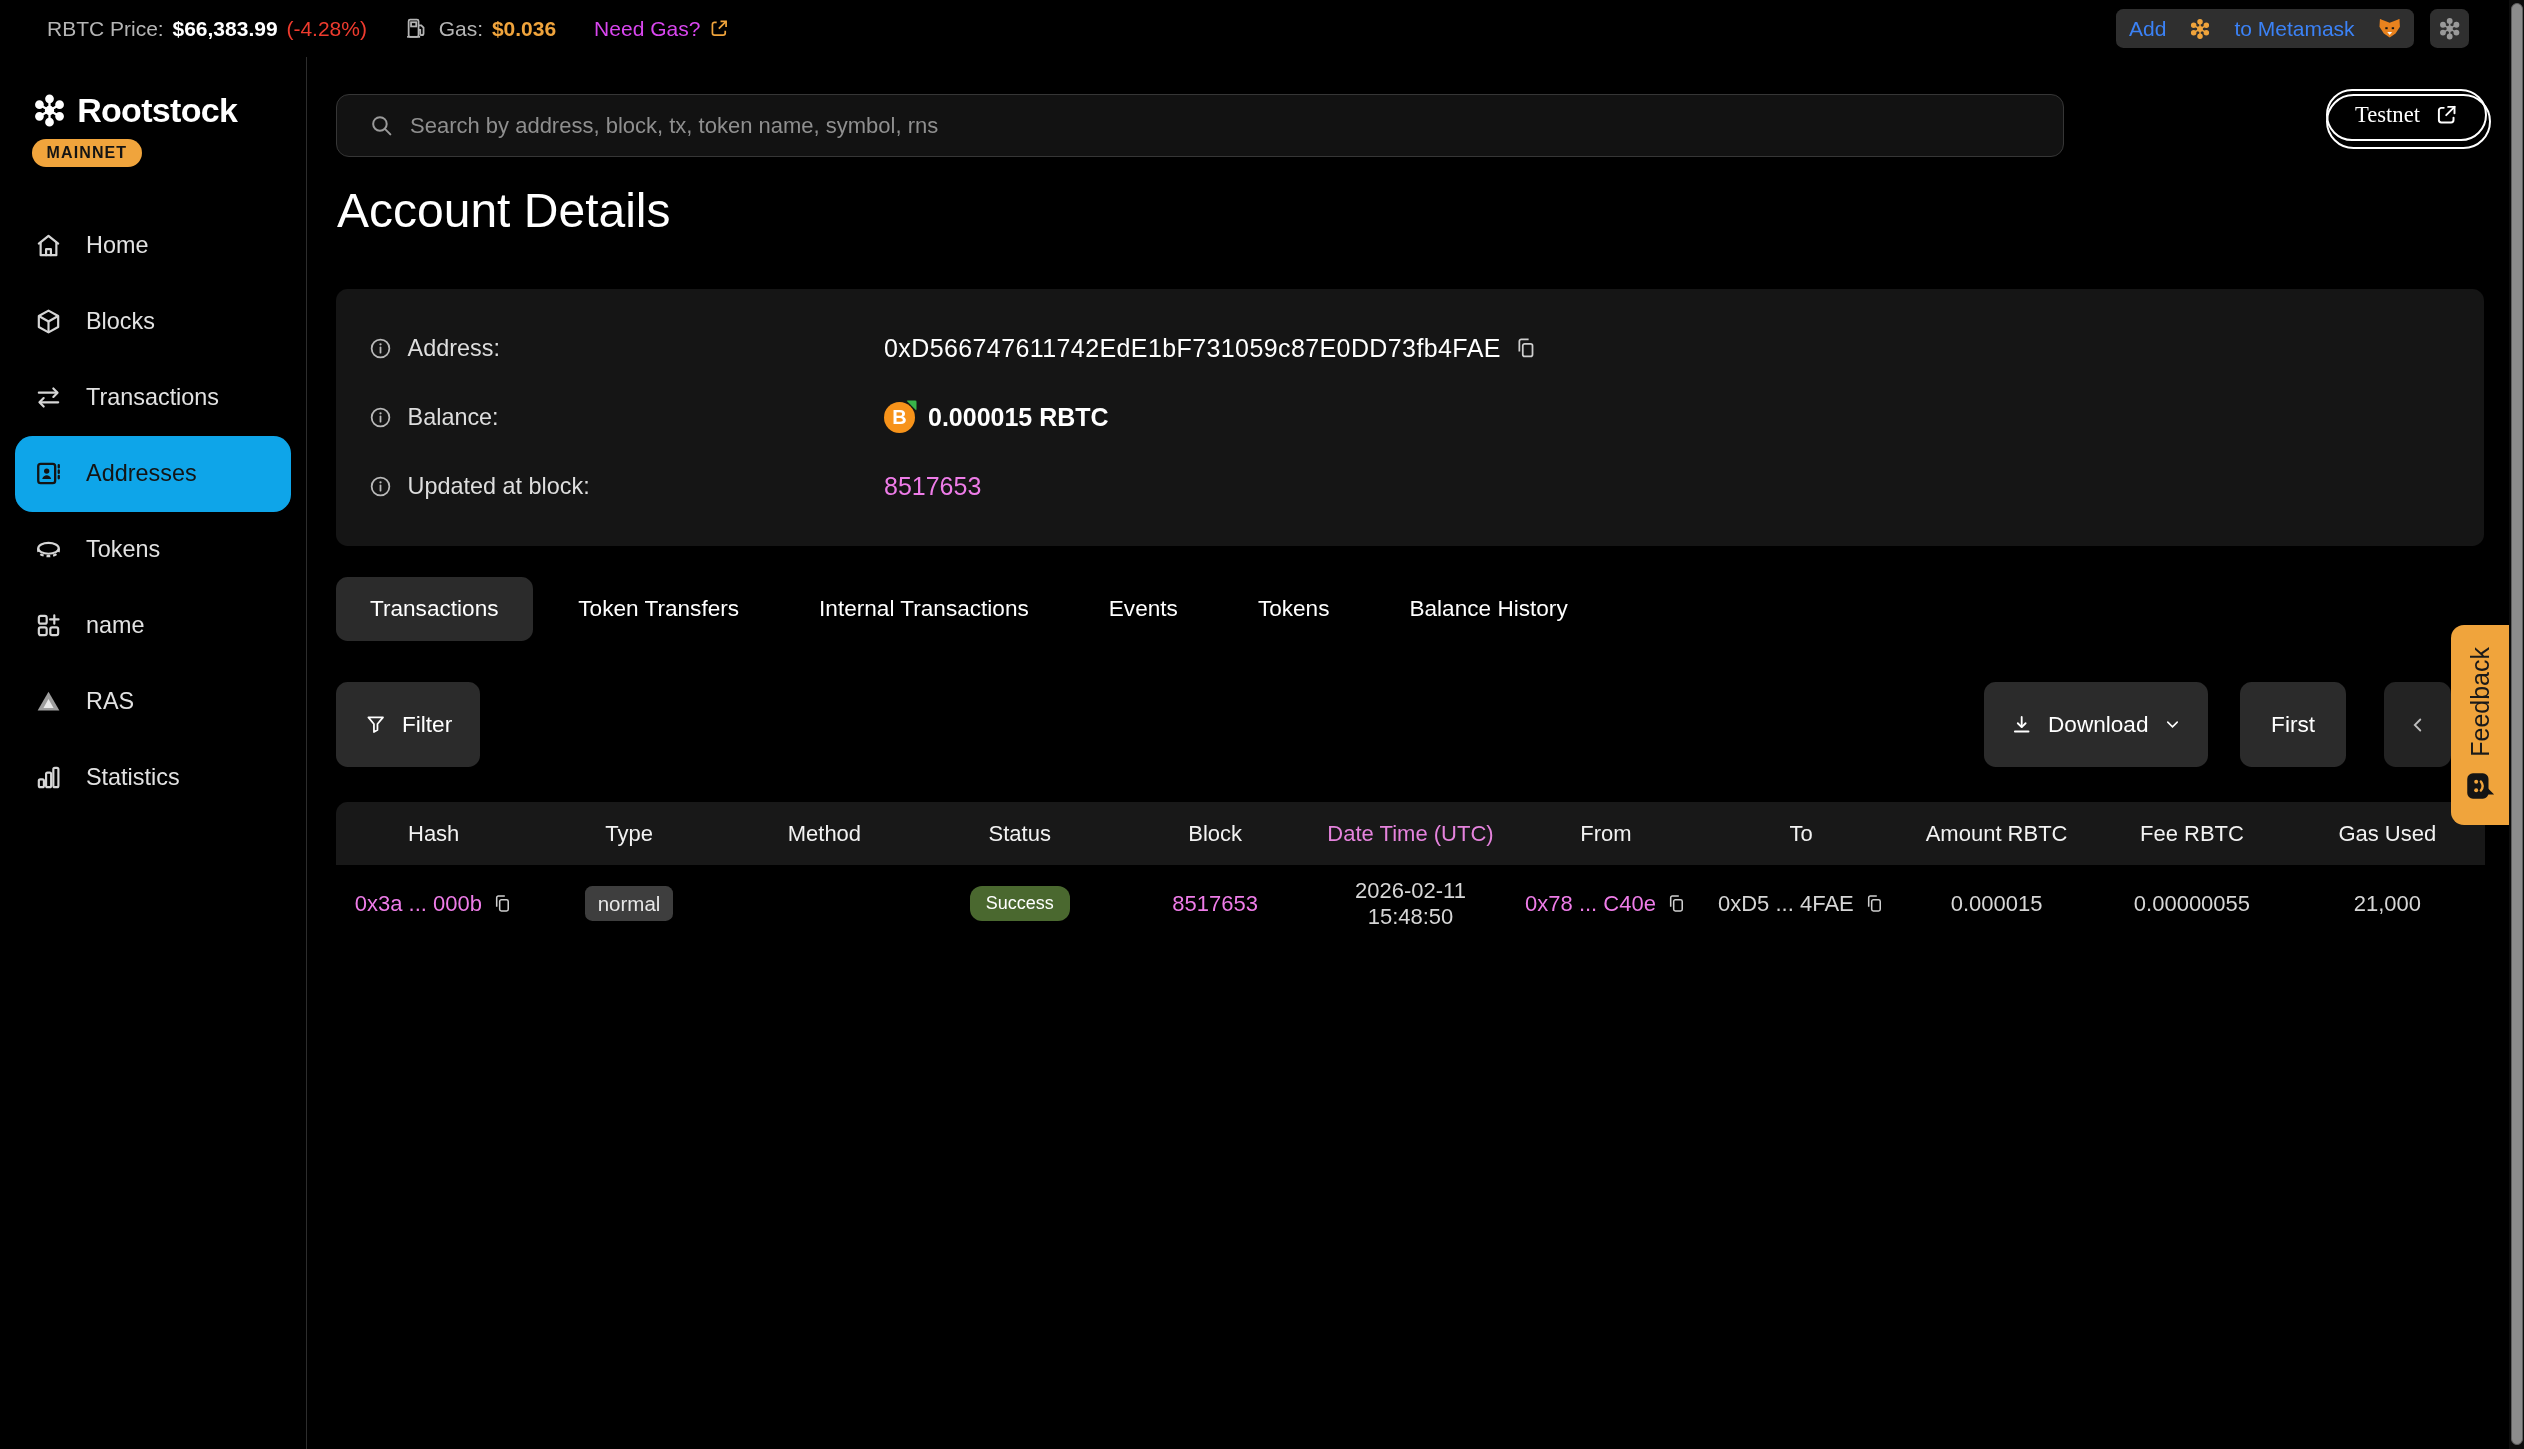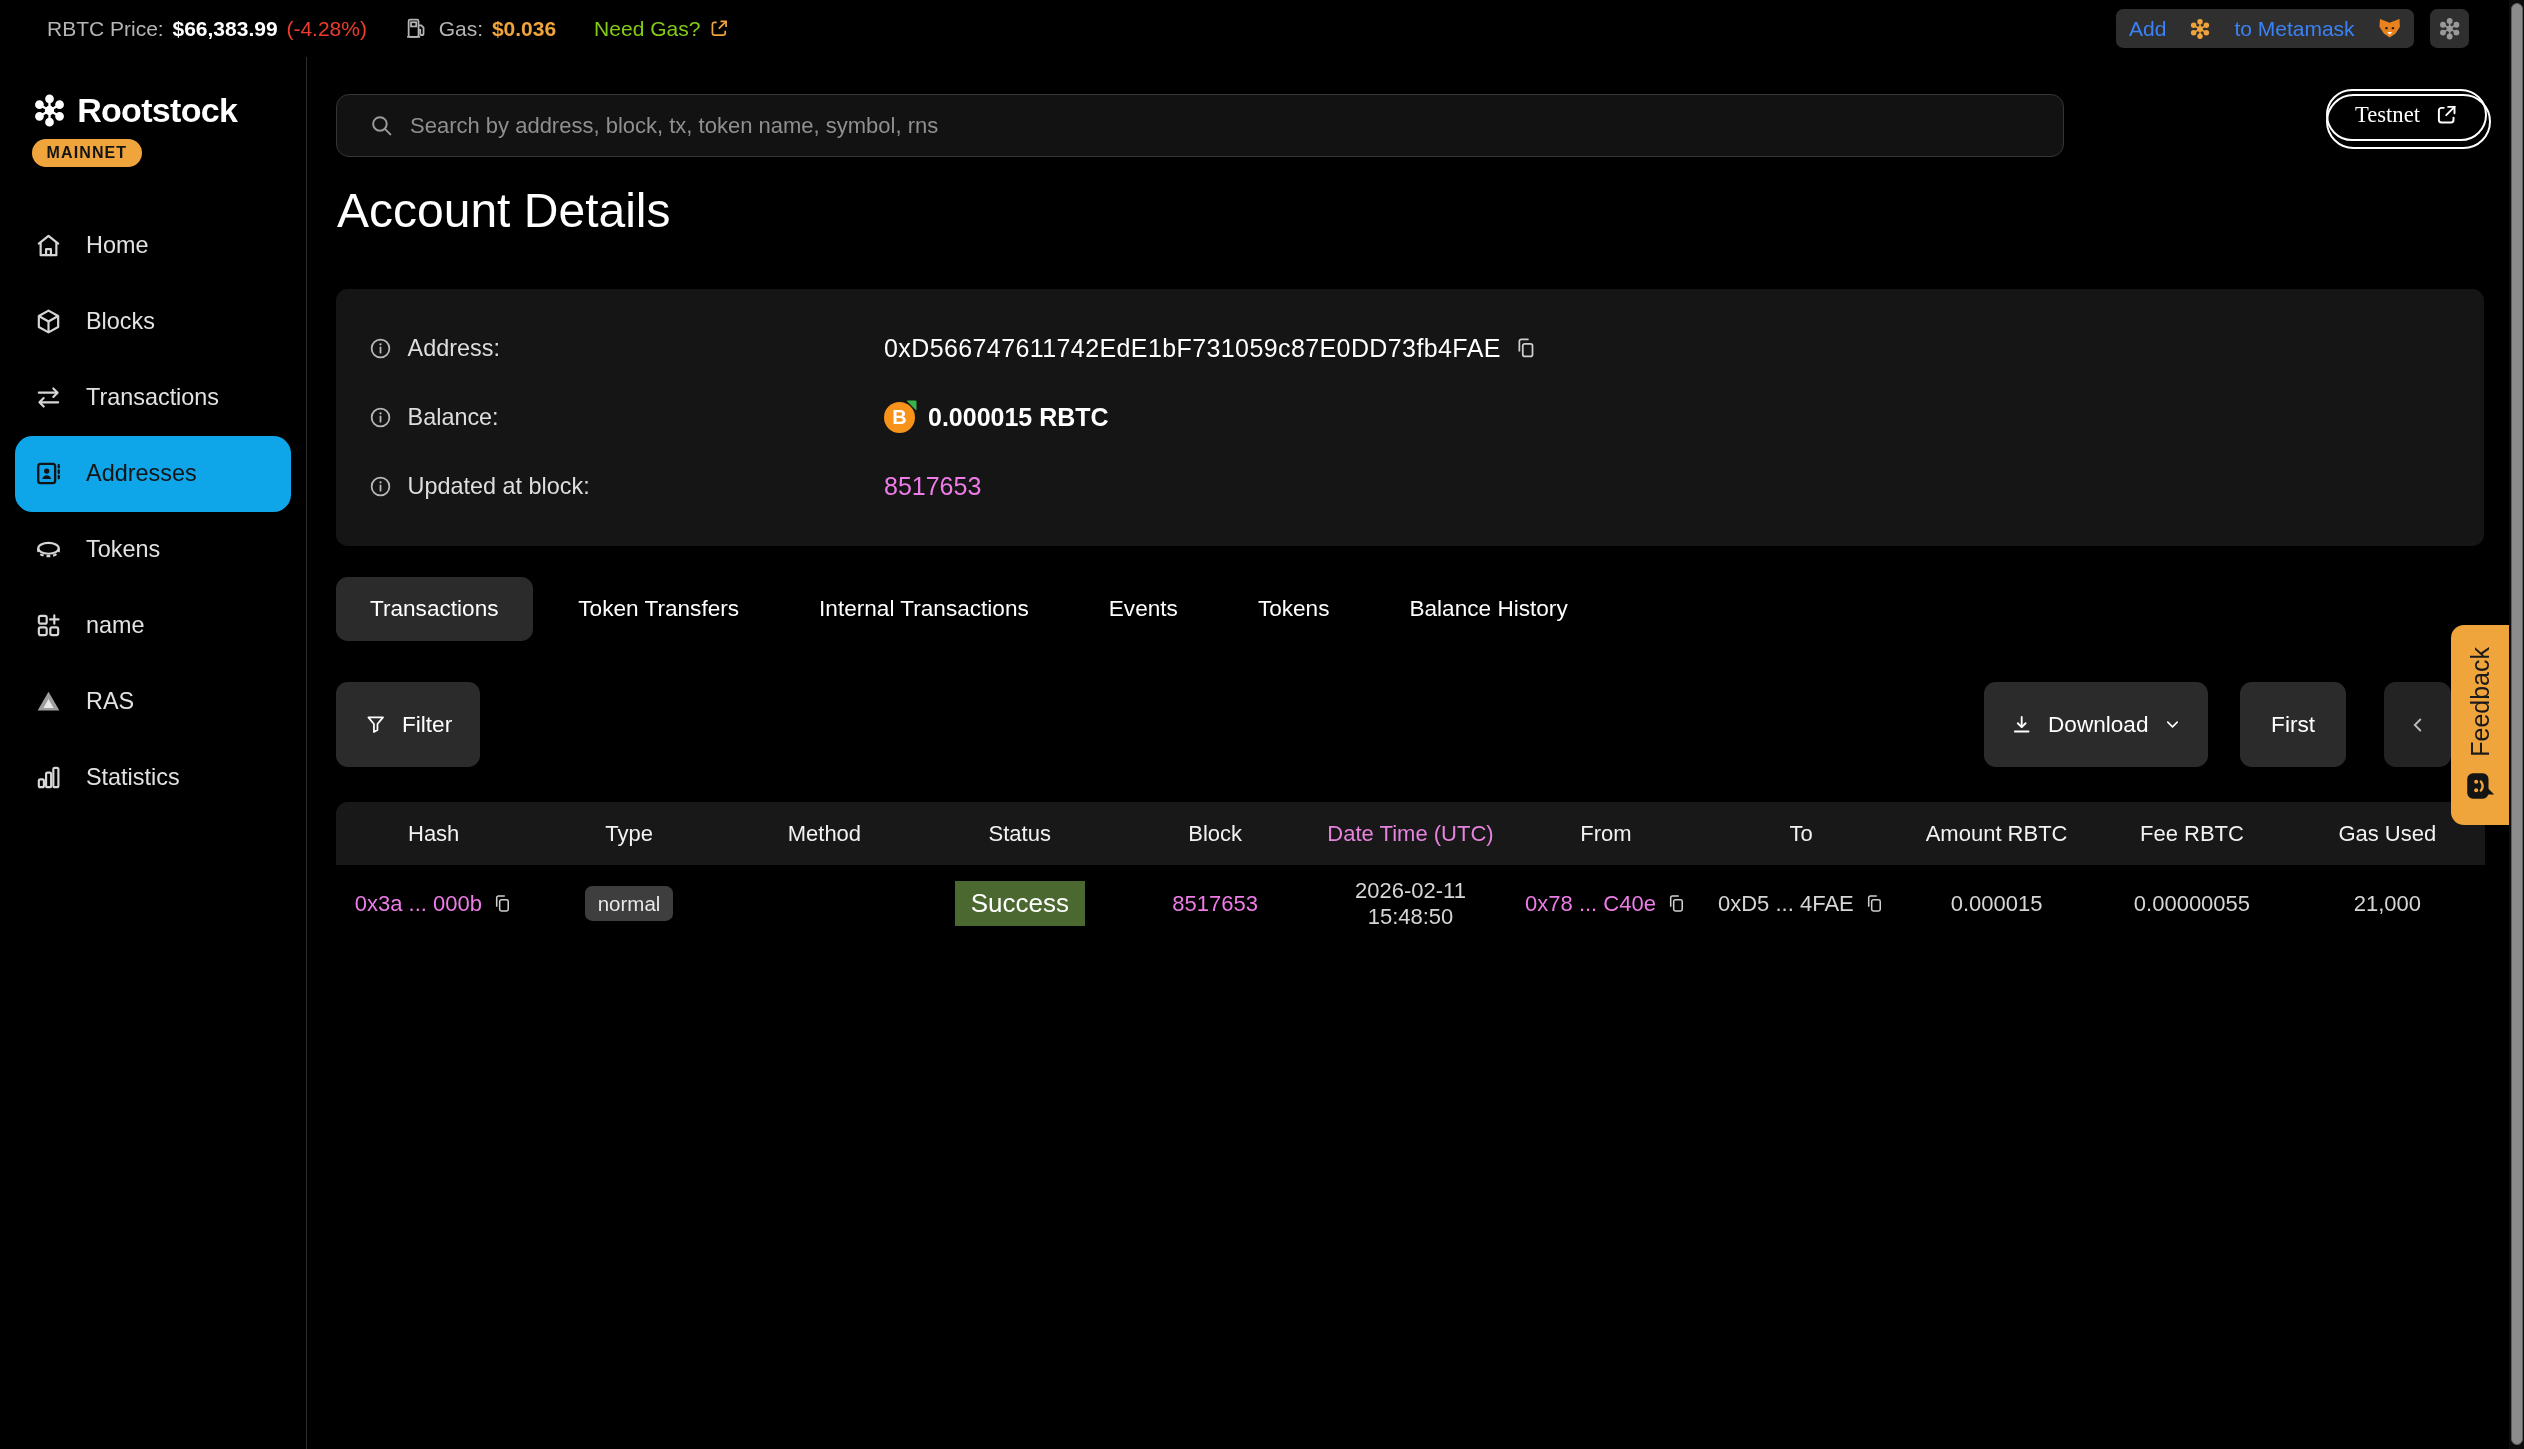--- a/index.html
+++ b/index.html
@@ -16,21 +16,21 @@
   .topbar {
     position:absolute; top:0; left:0; right:0; height:57px;
     display:flex; align-items:center; padding:0 56px 0 47px; font-size:21px;
   }
   .topbar .lbl { color:#b5b5b5; }
   .topbar .val { color:#fff; font-weight:700; margin-left:8.8px; }
   .topbar .neg { color:#ee3b2e; margin-left:8.8px; }
   .topbar .orange { color:#f0a43c; font-weight:700; margin-left:8.8px; }
   .tb-group { display:flex; align-items:center; }
   .tb-gap { width:38px; }
-  .needgas { display:flex; align-items:center; gap:8.8px; color:#84cc16; font-weight:500; cursor:pointer; }
+  .needgas { display:flex; align-items:center; gap:8.8px; color:#d946ef; font-weight:500; cursor:pointer; }
   .tb-right { margin-left:auto; display:flex; align-items:center; gap:16px; }
   .btn-metamask {
     display:flex; align-items:center; gap:23px; height:39px; padding:0 13px;
     background:#2f2f2f; border:none; border-radius:7.3px; color:#3b82f6; font-size:21px;
     font-family:inherit; cursor:pointer;
   }
   .btn-sq {
     width:39px; height:39px; background:#2f2f2f; border:none; border-radius:7.3px;
     display:flex; align-items:center; justify-content:center; cursor:pointer;
   }
@@ -134,21 +134,21 @@
     background:#181818; border-radius:11.7px 11.7px 0 0; font-size:22px; color:#f2f2f2; text-align:center;
   }
   .thead .th { cursor:pointer; }
   .thead .th.sorted { color:#e583dd; }
   .trow {
     display:grid; grid-template-columns:repeat(11,1fr); align-items:center; height:77px;
     font-size:22px; color:#d6d6d6; text-align:center;
   }
   .cell { display:flex; align-items:center; justify-content:center; gap:10.2px; }
   .badge-type { background:#3e3e3e; color:#e8e8e8; font-size:20.5px; padding:5.8px 13px; border-radius:7.3px; }
-  .badge-success { background:#4a682f; color:#fff; font-size:26px; padding:7.3px 16px; border-radius:0; }
+  .badge-success { background:#4a682f; color:#fff; font-size:18px; padding:7.3px 16px; border-radius:12px; }
 
   
   .feedback-tab {
     position:absolute; right:16px; top:625px; width:58px; height:200px;
     background:#f0a43c; border-radius:13px 0 0 13px; z-index:50;
     display:flex; flex-direction:column; align-items:center; justify-content:center; gap:13px;
     cursor:pointer; border:none;
   }
   .feedback-text {
     writing-mode:vertical-rl; transform:rotate(180deg);

